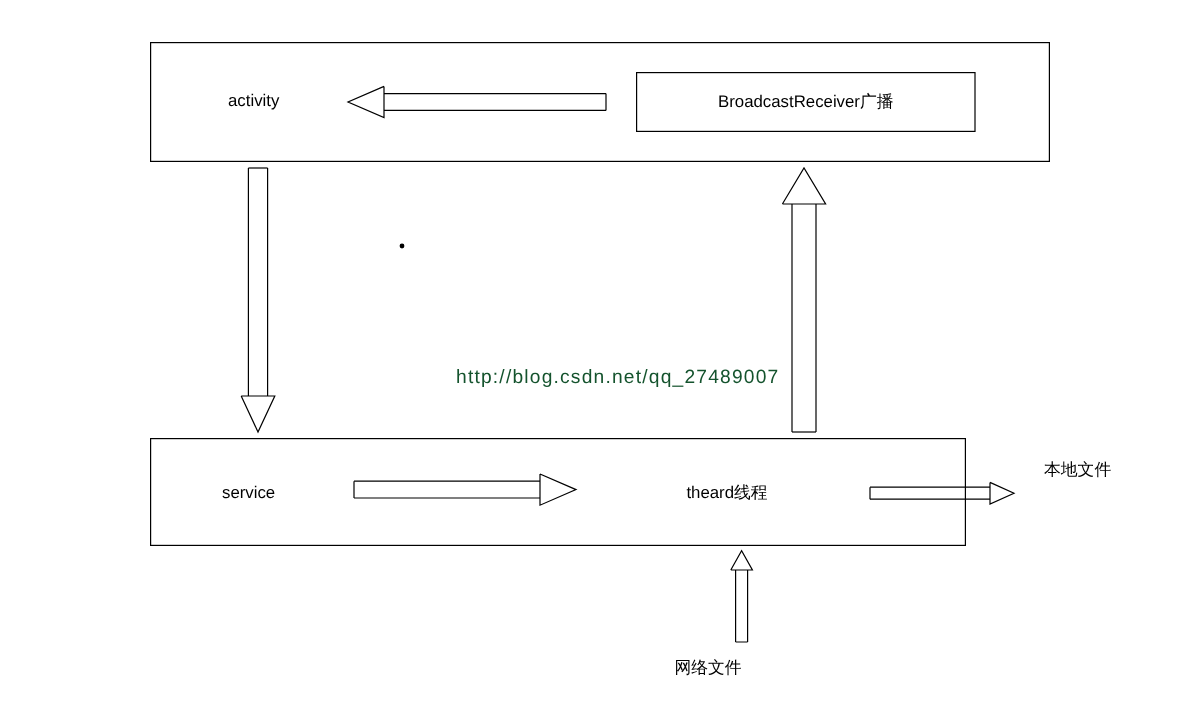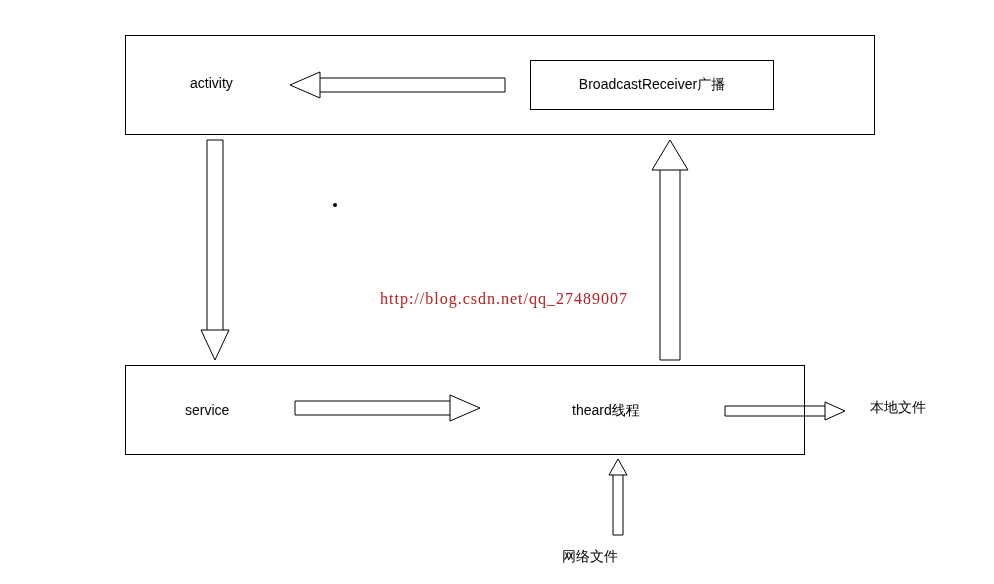--- a/index.html
+++ b/index.html
@@ -28,25 +28,26 @@
     position: absolute;
     border: 1px solid #000;
     background: #fff;
     display: flex;
     align-items: center;
     justify-content: center;
     box-sizing: border-box;
   }
   .watermark {
     position: absolute;
-    color: #b91c1c;
-    font-family: Liberation Serif, serif;
+    color: #14532d;
+    font-family: Liberation Sans, sans-serif;
     font-size: 16px;
     letter-spacing: 1px;
     pointer-events: none;
+    margin-top: 16px;
   }
   .dot {
     position: absolute;
     width: 4px;
     height: 4px;
     background: #000;
     border-radius: 50%;
   }
   svg.arrow {
     position: absolute;
@@ -63,21 +64,21 @@
     stroke-width: 1;
   }
 </style>
 </head>
 <body>
 
 <div class="box" style="left:125px; top:35px; width:750px; height:100px;"></div>
 
 <div class="label" style="left:190px; top:75px;">activity</div>
 
-<div class="inner-box" style="left:530px; top:60px; width:244px; height:50px;">
+<div class="inner-box" style="left:530px; top:60px; width:283px; height:50px;">
   <span>BroadcastReceiver广播</span>
 </div>
 
 <svg class="arrow" style="left:280px; top:70px; width:230px; height:30px;">
 
   <line x1="40" y1="8" x2="225" y2="8"></line>
   <line x1="40" y1="22" x2="225" y2="22"></line>
   <line x1="225" y1="8" x2="225" y2="22"></line>
 
   <polyline class="head" points="40,2 10,15 40,28 40,22 40,8 40,2"></polyline>
@@ -114,21 +115,21 @@
 
 <div class="label" style="left:572px; top:402px;">theard线程</div>
 
 <svg class="arrow" style="left:720px; top:400px; width:130px; height:24px;">
   <line x1="5" y1="6" x2="105" y2="6"></line>
   <line x1="5" y1="16" x2="105" y2="16"></line>
   <line x1="5" y1="6" x2="5" y2="16"></line>
   <polyline class="head" points="105,2 125,11 105,20 105,16 105,6 105,2"></polyline>
 </svg>
 
-<div class="label" style="left:870px; top:399px;">本地文件</div>
+<div class="label" style="left:870px; top:383px;">本地文件</div>
 
 <svg class="arrow" style="left:605px; top:455px; width:26px; height:85px;">
   <line x1="8" y1="80" x2="8" y2="20"></line>
   <line x1="18" y1="80" x2="18" y2="20"></line>
   <line x1="8" y1="80" x2="18" y2="80"></line>
   <polyline class="head" points="4,20 13,4 22,20 18,20 8,20 4,20"></polyline>
 </svg>
 
 <div class="label" style="left:562px; top:548px;">网络文件</div>
 

